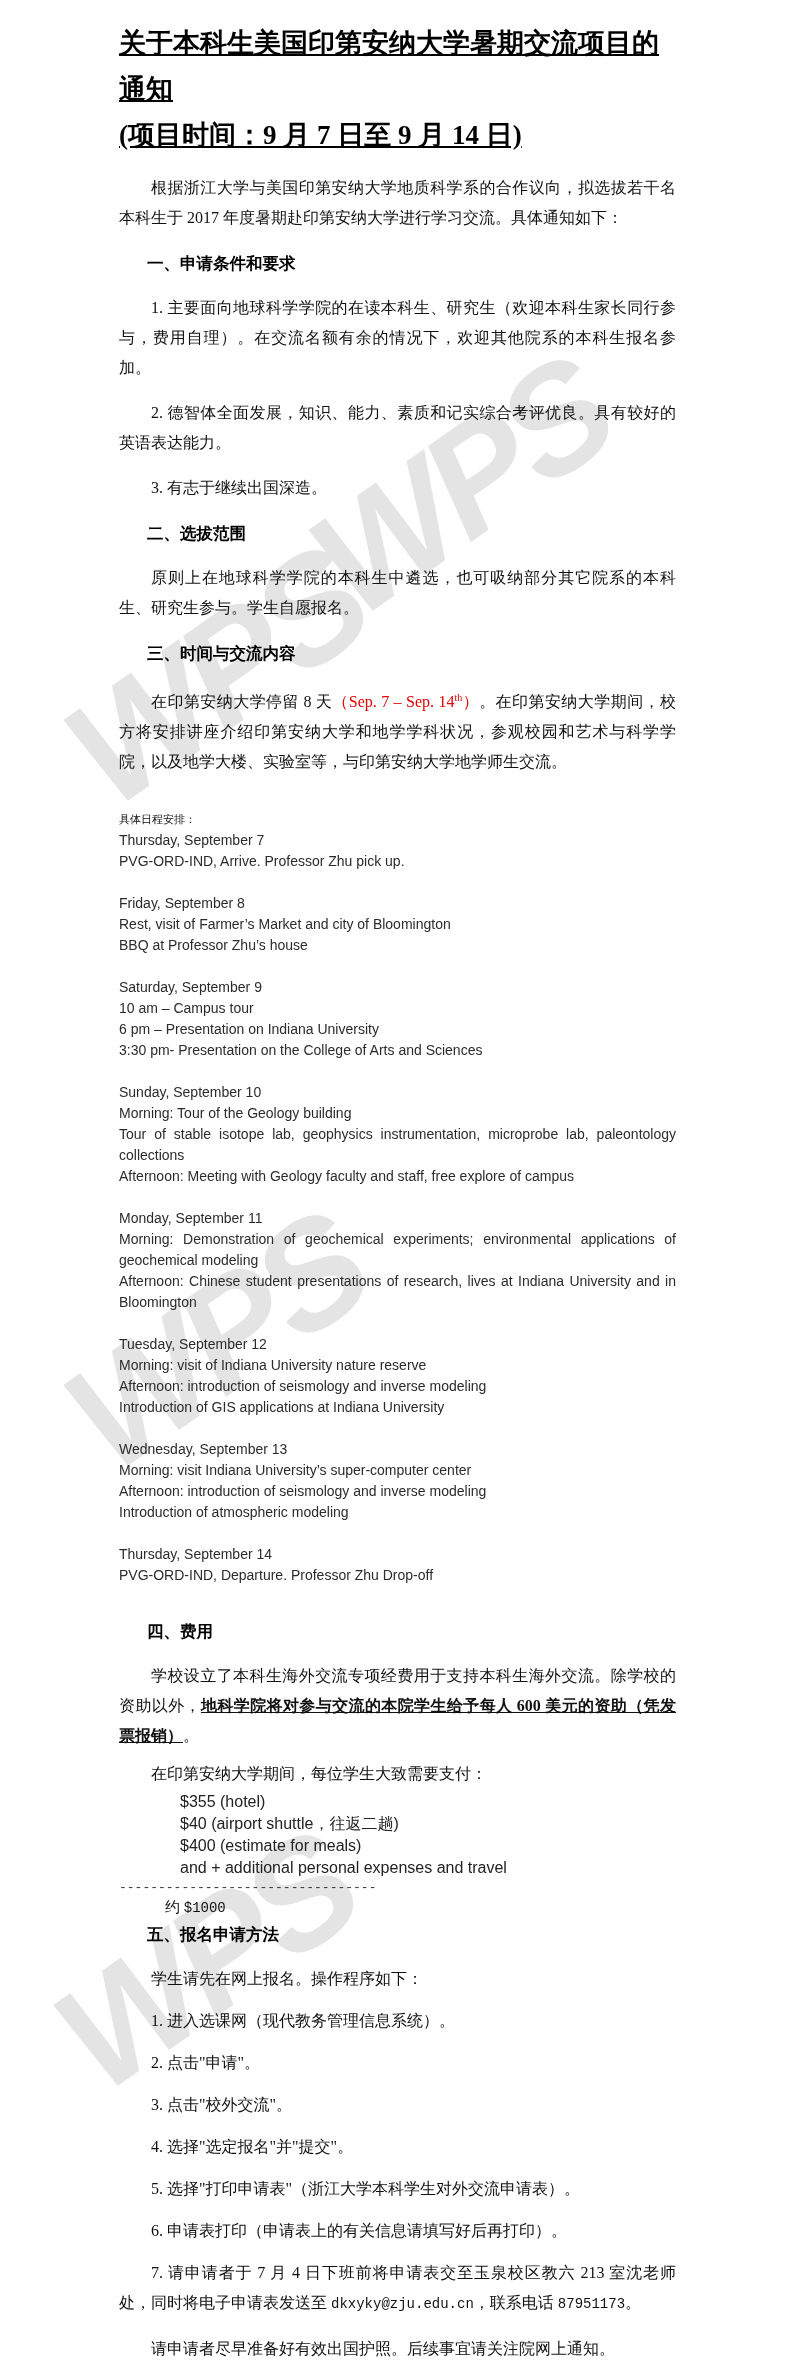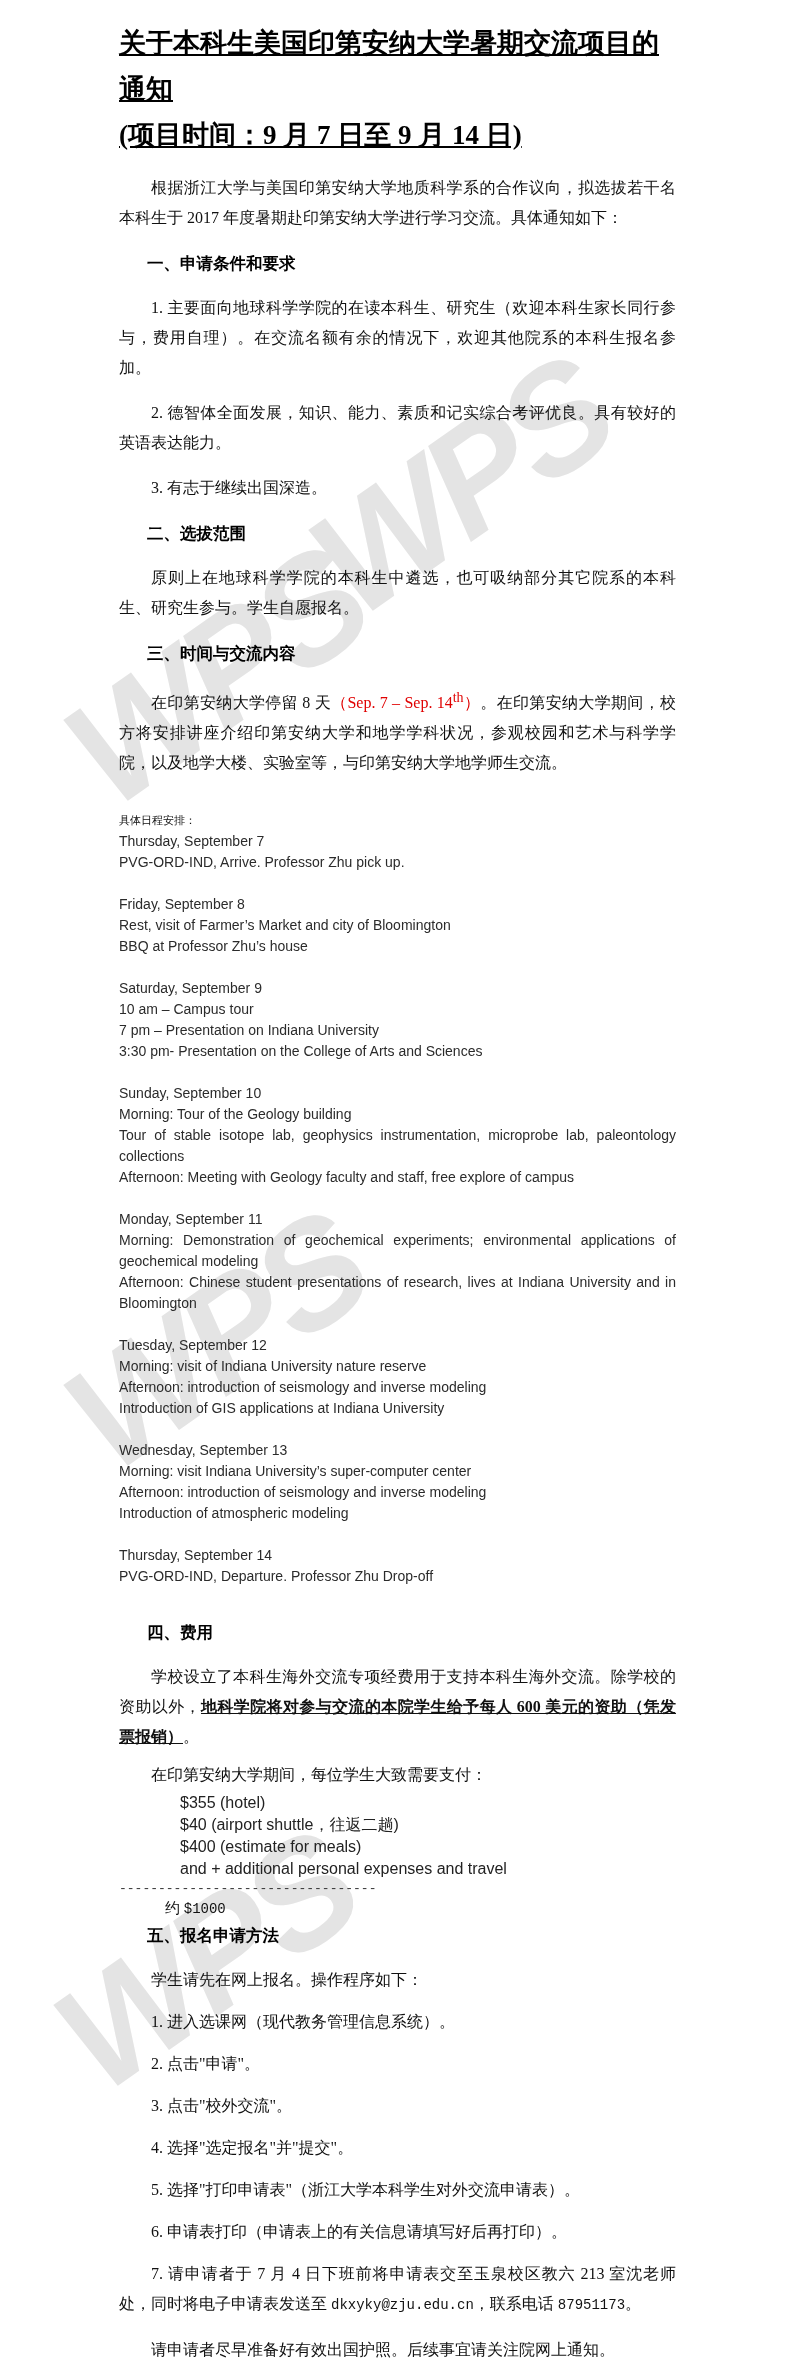--- a/index.html
+++ b/index.html
@@ -34,21 +34,21 @@
   .costs{margin:2px 0 0 61px;}
   .cost-line{font-family:"Liberation Sans","DejaVu Sans",sans-serif;font-size:16px;line-height:22px;color:#222;}
   .divider{
     width:258px;overflow:hidden;white-space:nowrap;
     font:13px/14px "Liberation Mono",monospace;color:#333;margin-top:2px;
   }
   .total{margin:2px 0 0 46px;font-size:15px;line-height:21px;}
   .mono{font-family:"Liberation Mono",monospace;font-size:14px;}
   .bold-u{font-weight:700;text-decoration:underline;}
   .red{color:#e00000;}
-  .red sup{font-size:14px;}
+  .red sup{font-size:10px;}
   .step{margin-top:12px;}
 </style>
 </head>
 <body>
 
 <div class="wm" style="left:300px;top:400px;">WPS</div>
 <div class="wm" style="left:55px;top:590px;">WPS</div>
 <div class="wm" style="left:55px;top:1255px;">WPS</div>
 <div class="wm" style="left:45px;top:1875px;">WPS</div>
 
@@ -81,21 +81,21 @@
 
   <div class="sch-block">
     <div class="sch-day">Friday, September 8</div>
     <div class="sch-line">Rest, visit of Farmer’s Market and city of Bloomington</div>
     <div class="sch-line">BBQ at Professor Zhu’s house</div>
   </div>
 
   <div class="sch-block">
     <div class="sch-day">Saturday, September 9</div>
     <div class="sch-line">10 am – Campus tour</div>
-    <div class="sch-line">7 pm – Presentation on Indiana University</div>
+    <div class="sch-line">6 pm – Presentation on Indiana University</div>
     <div class="sch-line">3:30 pm- Presentation on the College of Arts and Sciences</div>
   </div>
 
   <div class="sch-block">
     <div class="sch-day">Sunday, September 10</div>
     <div class="sch-line">Morning: Tour of the Geology building</div>
     <div class="sch-line sch-just">Tour of stable isotope lab, geophysics instrumentation, microprobe lab, paleontology collections</div>
     <div class="sch-line">Afternoon: Meeting with Geology faculty and staff, free explore of campus</div>
   </div>
 

